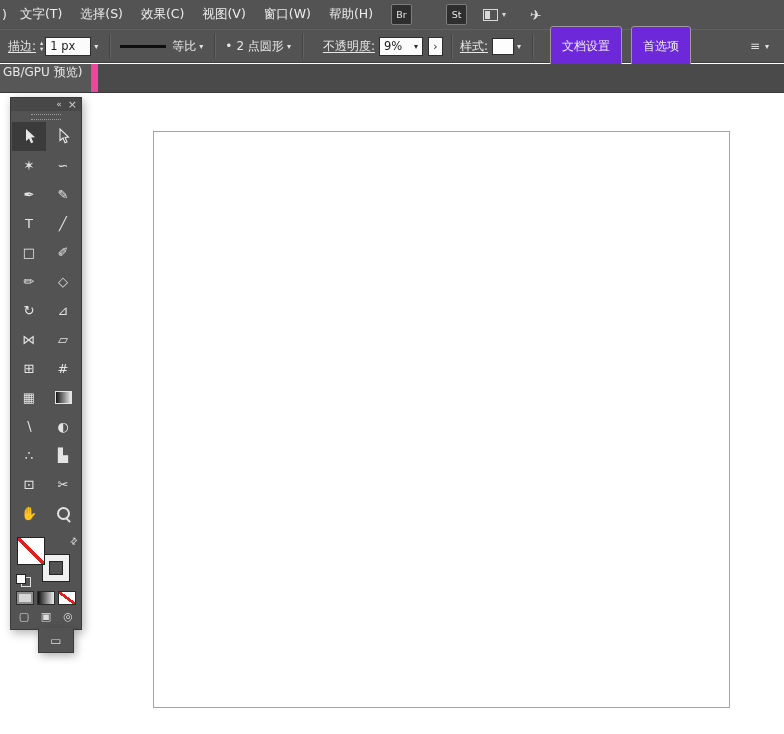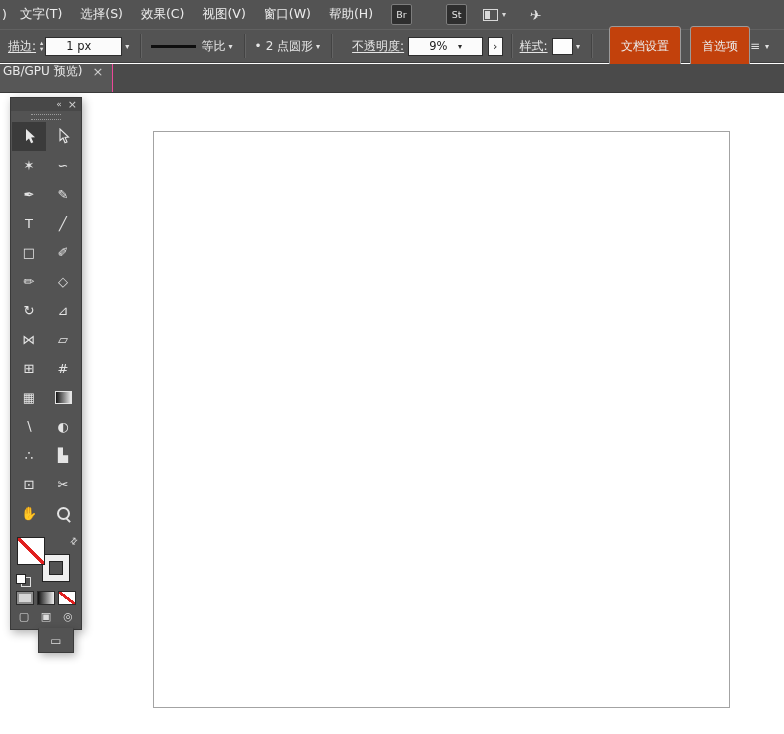--- a/index.html
+++ b/index.html
@@ -28,47 +28,47 @@
   .rocket{margin-left:24px;font-size:14px;color:#e3e3e3;transform:rotate(8deg)}
   
   .controlbar{
     position:absolute;left:0;top:29px;right:0;height:34px;
     background:#535353;border-top:1px solid #616161;border-bottom:1px solid #3e3e3e;
     display:flex;align-items:center;color:#e6e6e6;font-size:12px;box-sizing:border-box;
   }
   .cb-label{text-decoration:underline;text-underline-offset:2px;margin:0 4px 0 8px;white-space:nowrap}
   .field{
     background:#fbfbfb;color:#1b1b1b;border:1px solid #2e2e2e;height:17px;
-    display:flex;align-items:center;padding:0 20px;font-size:11.5px;box-sizing:content-box;white-space:nowrap;
+    display:flex;align-items:center;padding:0 4px;font-size:11.5px;box-sizing:content-box;white-space:nowrap;
   }
   .stepper{display:flex;flex-direction:column;justify-content:center;font-size:6.5px;line-height:6px;color:#e3e3e3;margin:0 2px 0 0}
   .caret{font-size:8px;color:#e3e3e3;padding:0 3px}
   .caret-dark{font-size:8px;color:#2a2a2a;margin-left:4px}
   .vsep{width:1px;height:24px;background:#434343;margin:0 8px;box-shadow:1px 0 0 #636363}
   .line-preview{width:46px;height:0;border-top:3px solid #0e0e0e;margin:0 6px 0 2px}
   .bullet{margin:0 4px 0 2px;font-size:12px}
   .drop-label{white-space:nowrap}
   .more-box{width:13px;height:17px;background:#fbfbfb;border:1px solid #2e2e2e;color:#1b1b1b;
     display:flex;align-items:center;justify-content:center;font-size:11px;margin-left:5px}
   .swatch{width:20px;height:15px;background:#fdfdfd;border:1px solid #2e2e2e}
   .btn{
-    border:1px solid #9a9a9a;background:#c2410c;border-radius:3px;height:19px;
+    border:1px solid #9a9a9a;background:#6d28d9;border-radius:3px;height:19px;
     display:flex;align-items:center;padding:10px 11px;margin-left:9px;font-size:12px;color:#ececec;white-space:nowrap;
   }
   .cb-spacer{flex:1}
   .panel-menu{font-size:12px;color:#dedede;margin-right:2px}
   .cb-right{display:flex;align-items:center;margin-right:12px}
   
   .tabbar{
     position:absolute;left:0;top:64px;right:0;height:29px;background:#4a4a4a;
     border-bottom:1px solid #3a3a3a;display:flex;box-sizing:border-box;
   }
   .tab{
     background:#575757;display:flex;align-items:center;gap:10px;
-    padding:0 9px 14px 3px;font-size:12px;color:#e8e8e8;border-right:1px solid #ec4899;
+    padding:0 9px 14px 3px;font-size:12px;color:#e8e8e8;border-right:7px solid #ec4899;flex-direction:column;
   }
   .tab-close{font-size:13px;color:#cfcfcf}
   
   .main{position:absolute;left:0;top:93px;right:0;bottom:0;background:#ffffff}
   .artboard{
     position:absolute;left:153px;top:38px;width:577px;height:577px;
     background:#ffffff;border:1px solid #a3a3a3;box-sizing:border-box;
   }
   
   .toolspanel{

